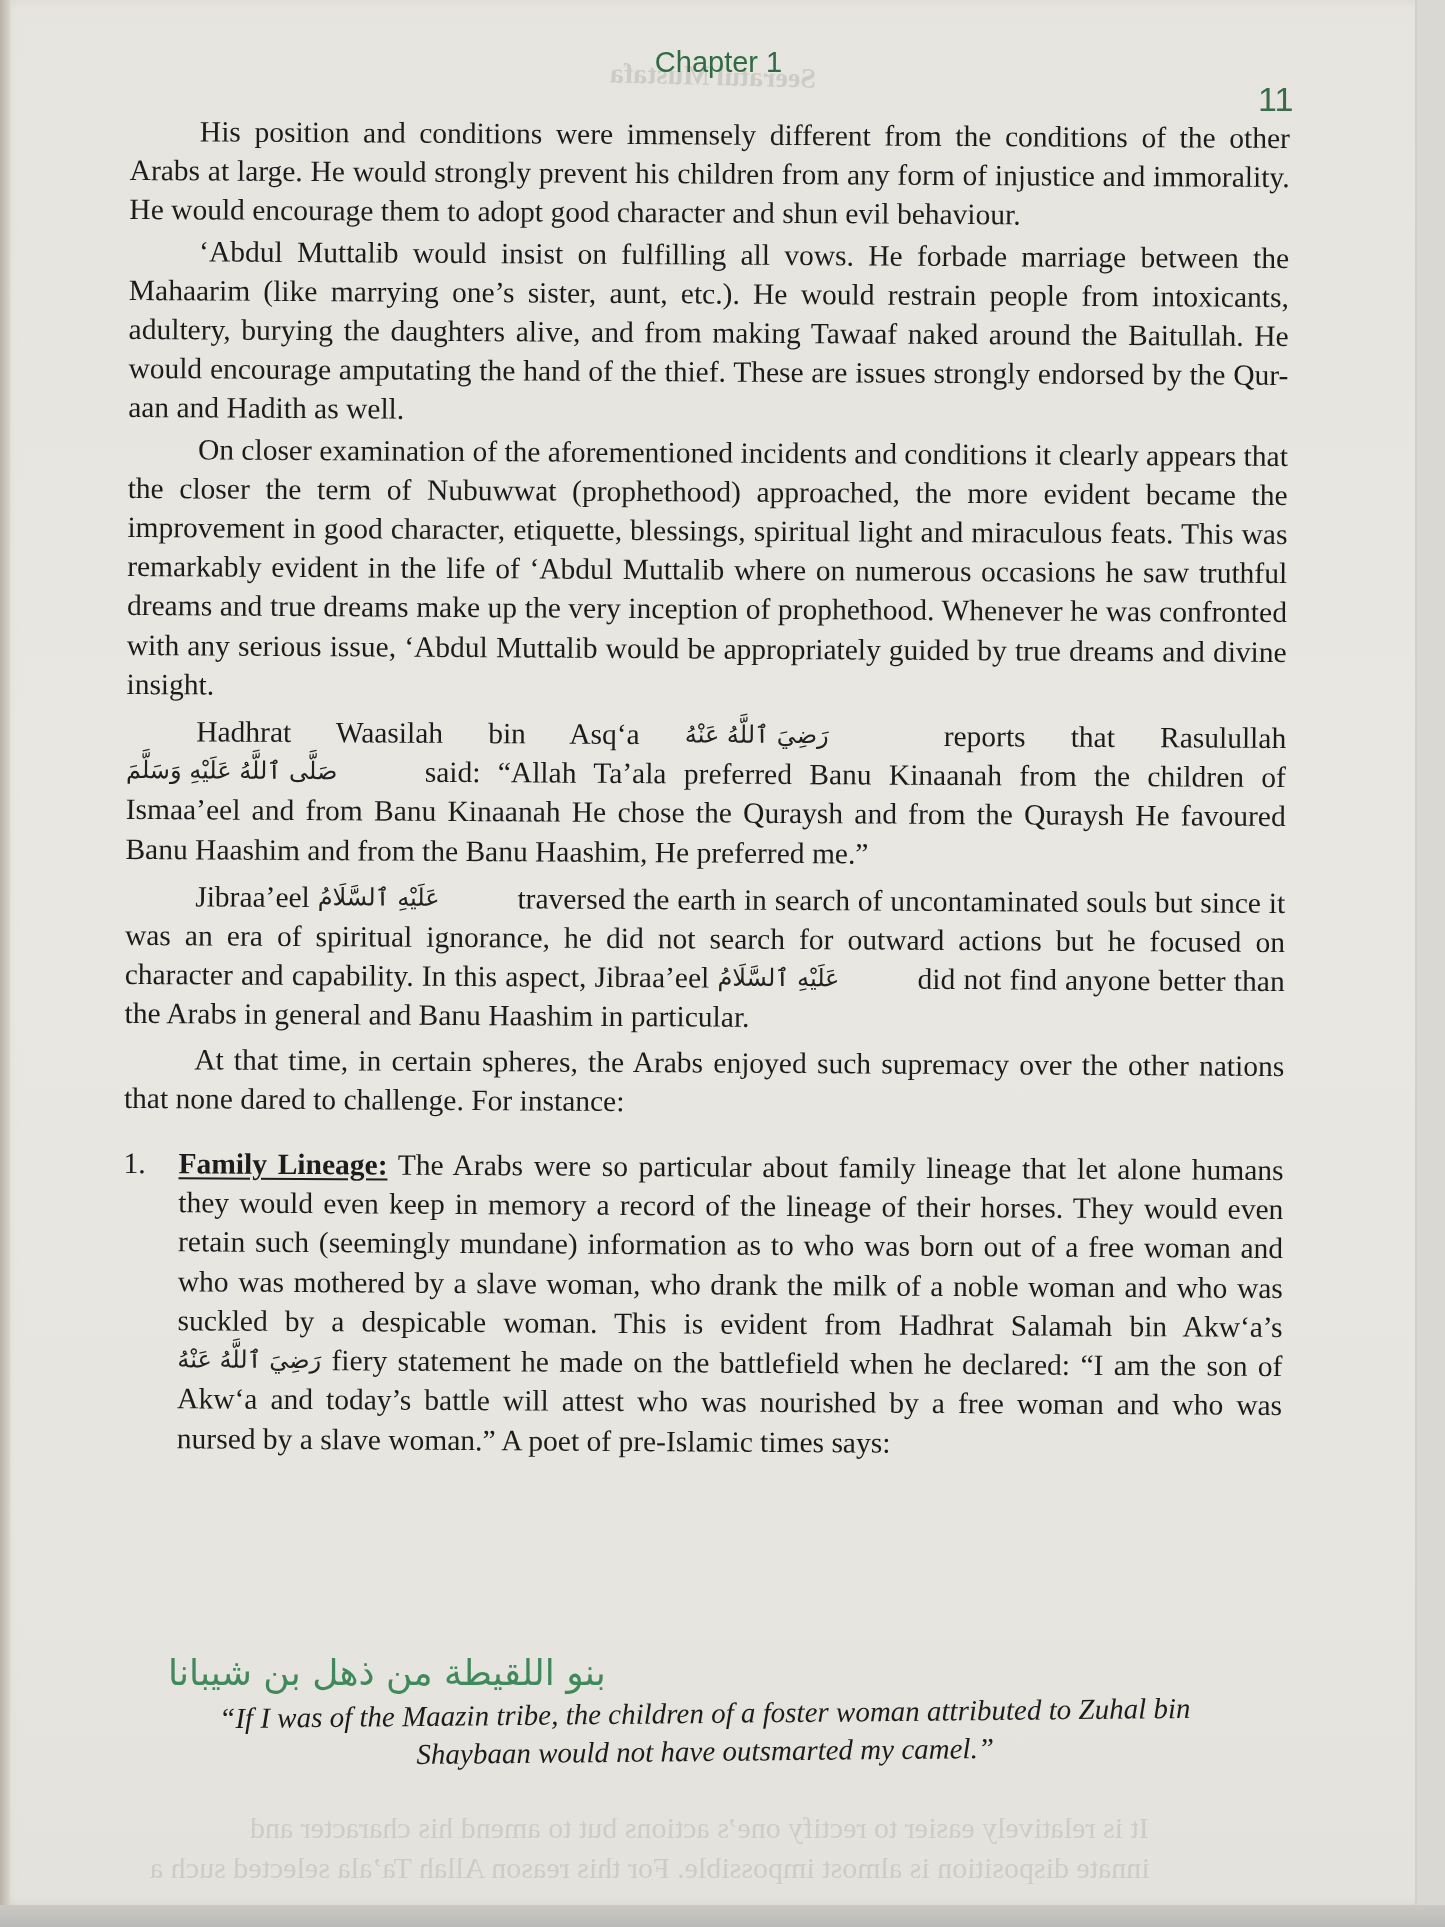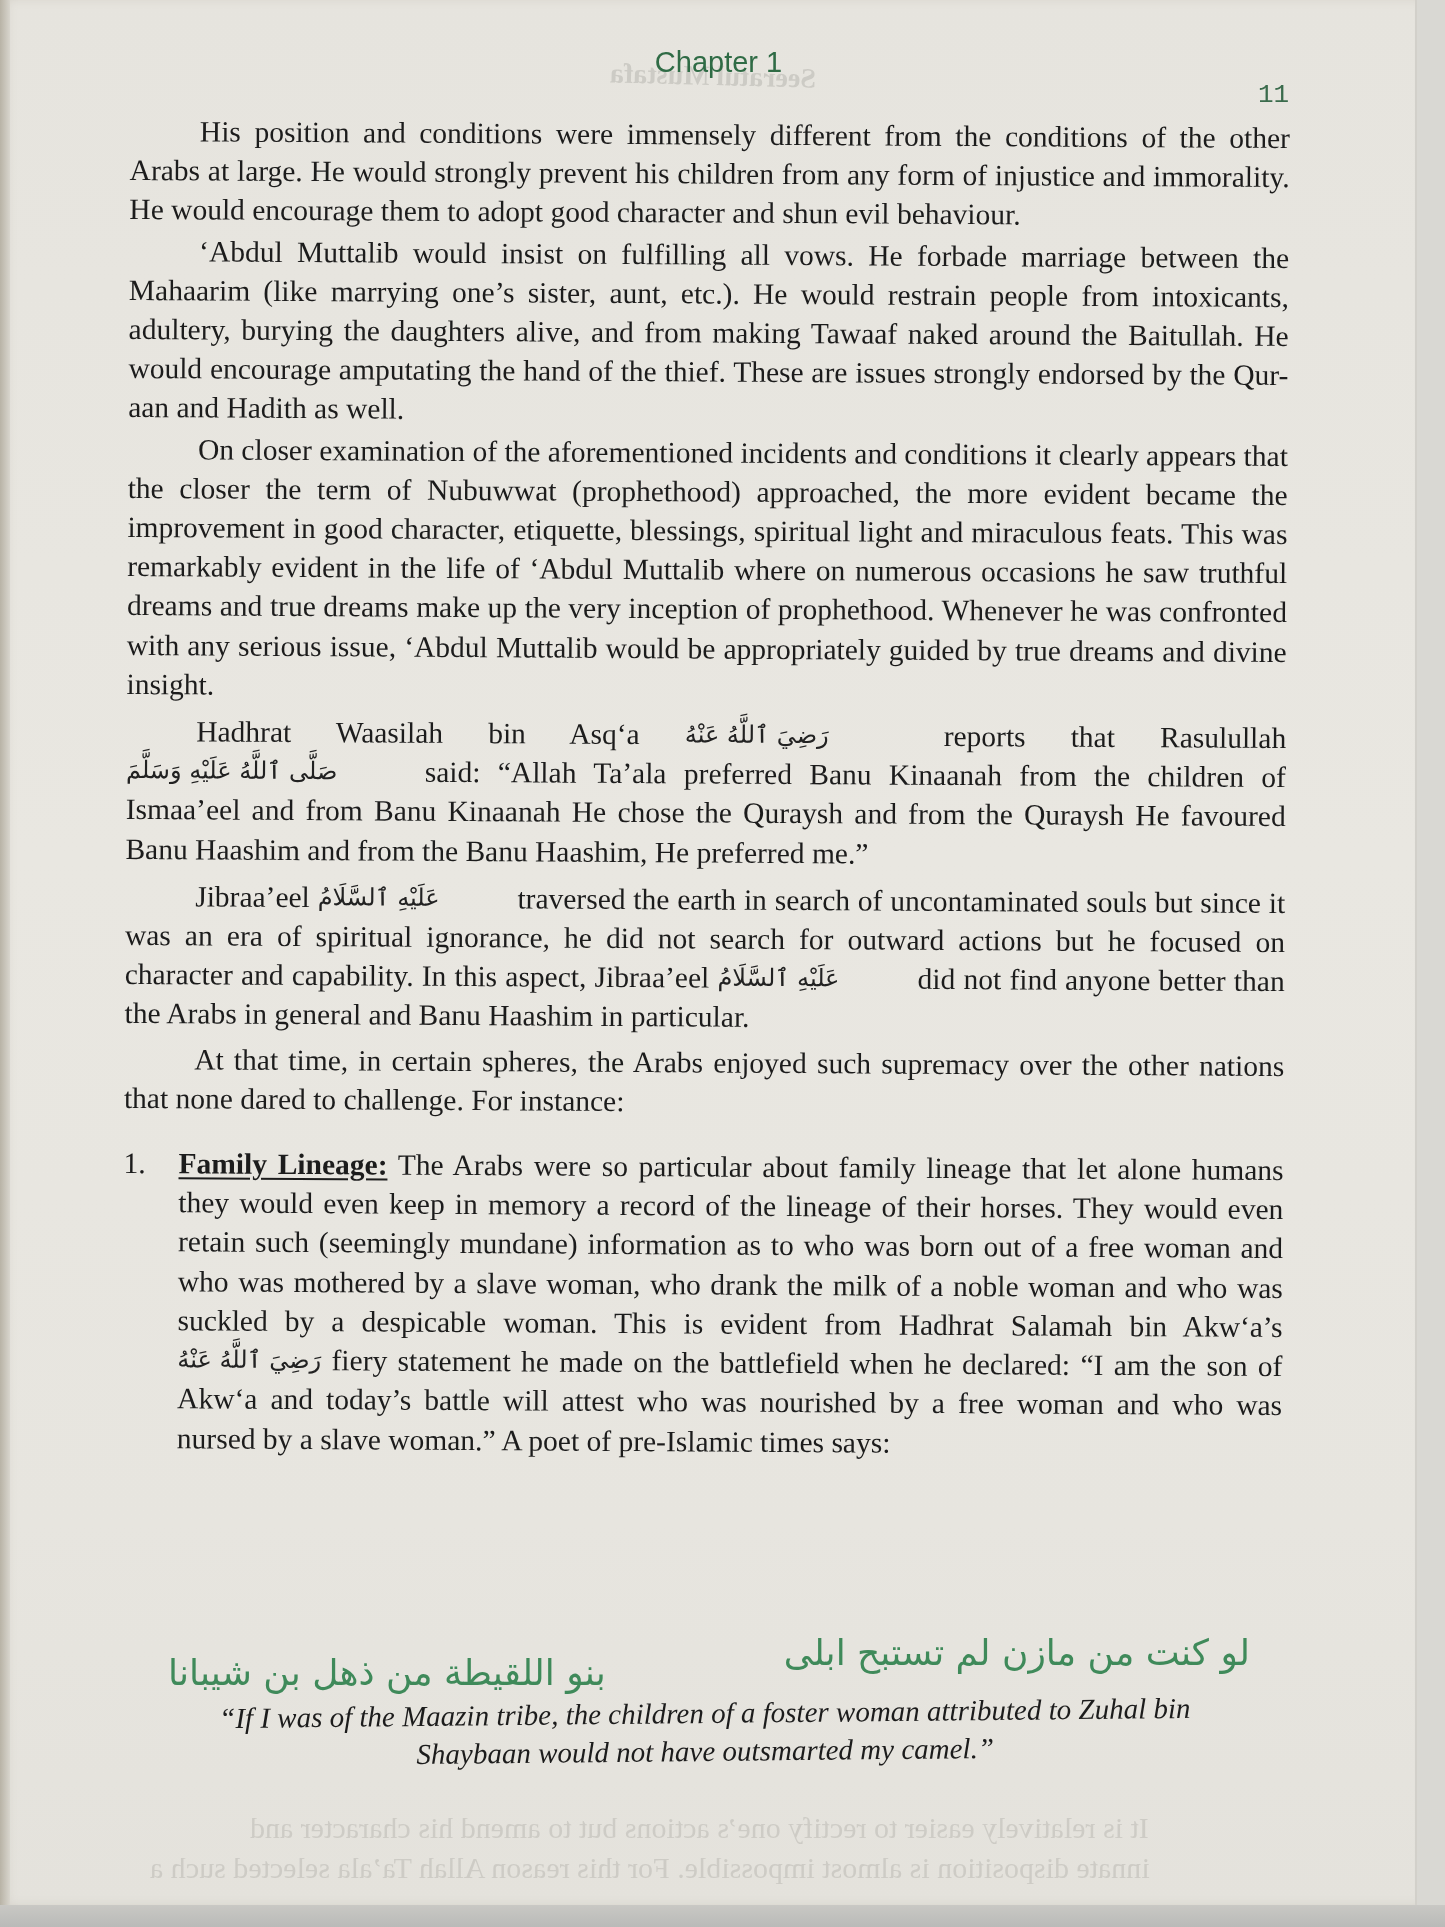--- a/index.html
+++ b/index.html
@@ -23,21 +23,21 @@
     position: absolute; left: 0; top: 1905px; width: 1445px; height: 22px;
     background: linear-gradient(180deg, #c9c8c4, #b9bab8);
   }
   .running-head {
     position: absolute; top: 46px; left: 0; width: 1445px; text-align: center;
     color: #2f6b45; font-family: "Liberation Sans", sans-serif; font-size: 29px;
     transform: translateX(-4px);
   }
   .page-number {
     position: absolute; top: 80px; left: 1258px;
-    color: #3a6b4c; font-family: Liberation Mono, monospace; font-size: 26px;
+    color: #3a6b4c; font-family: Liberation Sans, sans-serif; font-size: 34px;
   }
   .text-block {
     position: absolute; left: 130px; top: 112px; width: 1160px;
     color: #1c1c1c; font-family: "Liberation Serif", serif;
     font-size: 29.5px; line-height: 39.2px; text-align: justify;
     transform: rotate(0.35deg); transform-origin: left top;
   }
   .text-block p { margin: 0 0 2px 0; text-indent: 70px; }
   .honorific {
     font-size: 24px; color: #222; display: inline-block; direction: rtl;
@@ -112,21 +112,20 @@
       <div class="list-body">
         <span class="list-term">Family Lineage:</span>
         <span>The Arabs were so particular about family lineage that let alone humans they would even keep in memory a record of the lineage of their horses. They would even retain such (seemingly mundane) information as to who was born out of a free woman and who was mothered by a slave woman, who drank the milk of a noble woman and who was suckled by a despicable woman. This is evident from Hadhrat Salamah bin Akw‘a’s</span>
         <span class="honorific">رَضِيَ ٱللَّهُ عَنْهُ</span>
         <span>fiery statement he made on the battlefield when he declared: “I am the son of Akw‘a and today’s battle will attest who was nourished by a free woman and who was nursed by a slave woman.” A poet of pre-Islamic times says:</span>
       </div>
     </div>
   </div>
 
   <div class="verse-row">
-    <span class="verse-right">لو كنت من مازن لم تستبح ابلى</span>
     <span class="verse-left">بنو اللقيطة من ذهل بن شيبانا</span>
   </div>
 
   <div class="translation">
     <div>“If I was of the Maazin tribe, the children of a foster woman attributed to Zuhal bin</div>
     <div>Shaybaan would not have outsmarted my camel.”</div>
   </div>
 </div>
 <div class="bottom-shadow"></div>
 

